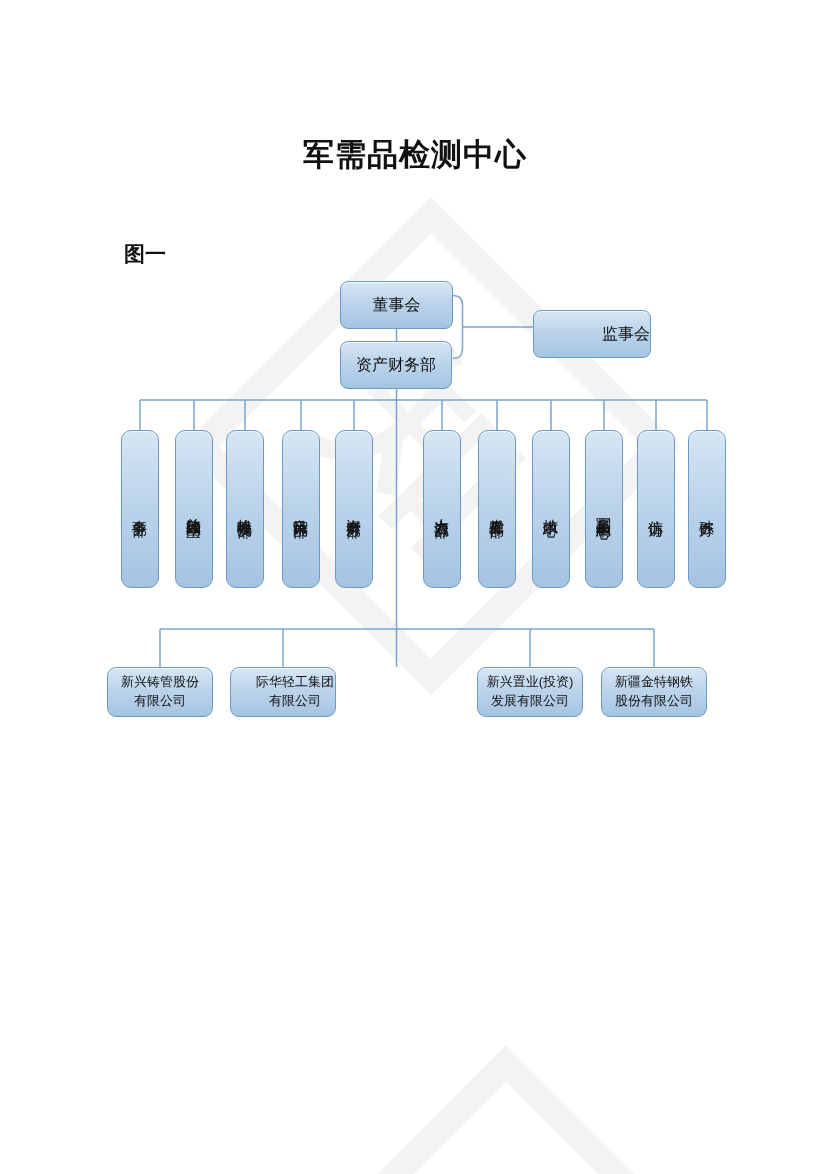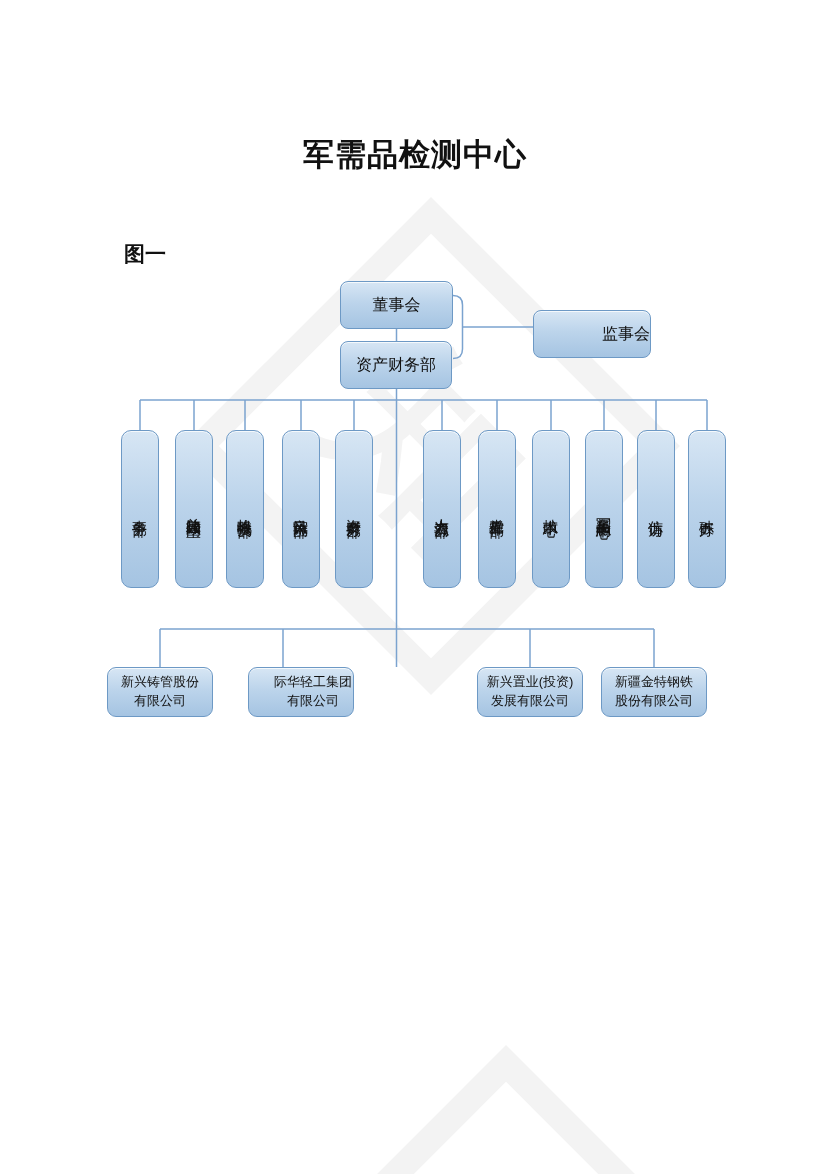--- a/index.html
+++ b/index.html
@@ -118,21 +118,21 @@
     width: 106px;
     height: 50px;
     border-radius: 9px;
   }
   .company .ctext {
     font-size: 13px;
     line-height: 1.45;
     white-space: pre-line;
   }
   .company-0 { left: 107px; }
-  .company-1 { left: 248px; padding-left: 24px; }
+  .company-1 { left: 230px; padding-left: 24px; }
   .company-2 { left: 352px; }
   .company-3 { left: 477px; }
   .company-4 { left: 601px; }
 </style>
 </head>
 <body>
 
 <div class="page">
 
   <div class="wm wm-center">

